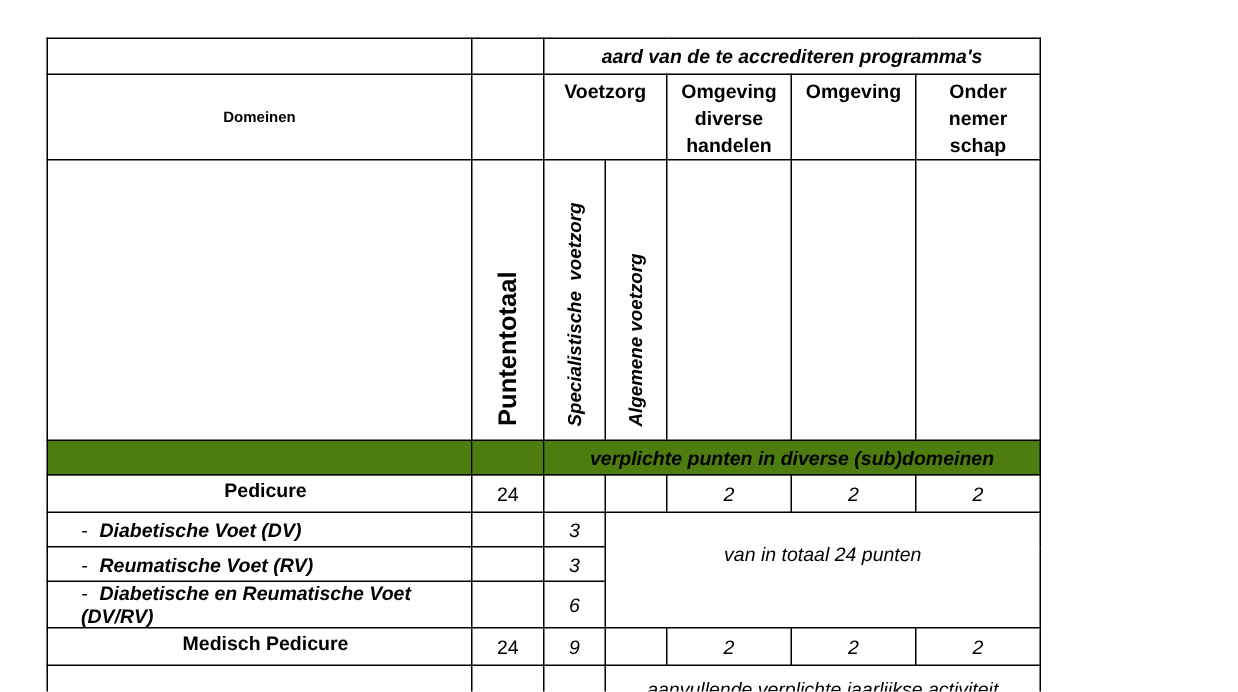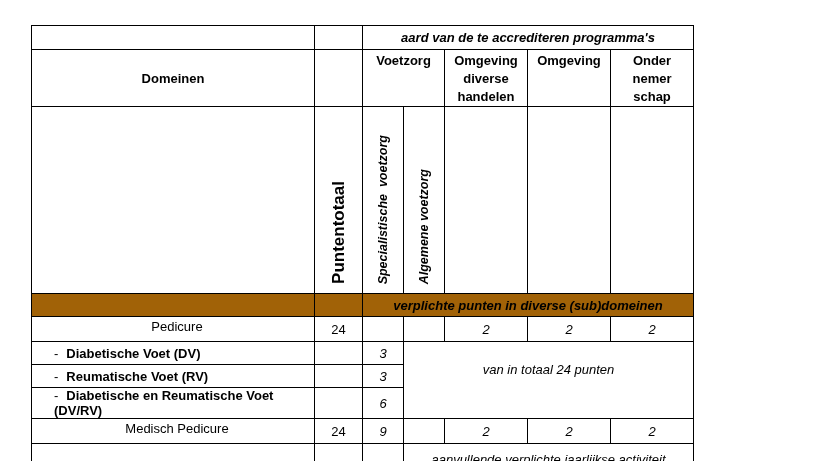--- a/index.html
+++ b/index.html
@@ -8,29 +8,29 @@
     table.acc {
       position: absolute; left: 31px; top: 25px;
       border-collapse: collapse; table-layout: fixed;
       width: 662px;
     }
     table.acc td {
       border: 1.5px solid #000; padding: 0; vertical-align: middle;
       text-align: center; font-size: 13px;
     }
     .b { font-weight: bold; }
-    .gray { background: #a16207; }
+    .gray { background: #4d7c0f; }
     .hdr-title { font-style: italic; font-weight: bold; font-size: 13.5px; height: 22px; }
     .col-head { vertical-align: top !important; font-weight: bold; font-size: 13.5px; line-height: 18px; padding-top: 2px !important; }
     .vert-cell { height: 180px; vertical-align: bottom !important; padding-bottom: 6px !important; }
     .vert { writing-mode: vertical-rl; transform: rotate(180deg); display: inline-block; white-space: nowrap; }
     .vert-big { font-weight: bold; font-size: 17px; }
     .vert-small { font-style: italic; font-weight: bold; font-size: 12.5px; }
-    .row-domain { text-align: center; font-weight: normal; font-size: 12.5px; padding-left: 8px !important; vertical-align: top !important; padding-top: 2px !important; }
-    .row-sub { text-align: left !important; font-weight: bold; font-size: 12.5px; padding-left: 22px !important; }
+    .row-domain { text-align: center; font-weight: bold; font-size: 12.5px; padding-left: 8px !important; vertical-align: top !important; padding-top: 2px !important; }
+    .row-sub { text-align: left !important; font-weight: bold; font-size: 12.5px; padding-left: 22px !important; font-style: italic; }
     .dash { margin-right: 8px; font-weight: normal; }
     .num-b { font-weight: normal; font-size: 17px; }
     .num-i { font-style: italic; font-size: 17px; }
     .note { font-style: italic; font-size: 10.5px; }
     .note-top { vertical-align: top !important; padding-top: 20px !important; }
     sup { font-size: 8px; }
     tr.r-sub td { height: 22px; }
   </style>
 </head>
 <body>
@@ -47,21 +47,21 @@
   </colgroup>
 
   <tbody>
       <tr style="height:24px">
     <td></td>
     <td></td>
     <td colspan="5" class="hdr-title">aard van de te accrediteren programma's</td>
   </tr>
 
   <tr style="height:55px">
-    <td rowspan="1" class="b" style="font-size:13px">Domeinen</td>
+    <td rowspan="1" class="b" style="font-size:10px">Domeinen</td>
     <td></td>
     <td colspan="2" class="col-head">Voetzorg</td>
     <td class="col-head">
       <span>Omgeving</span><br>
       <span>diverse</span><br>
       <span>handelen</span>
     </td>
     <td class="col-head">Omgeving</td>
     <td class="col-head">
       <span>Onder</span><br>

